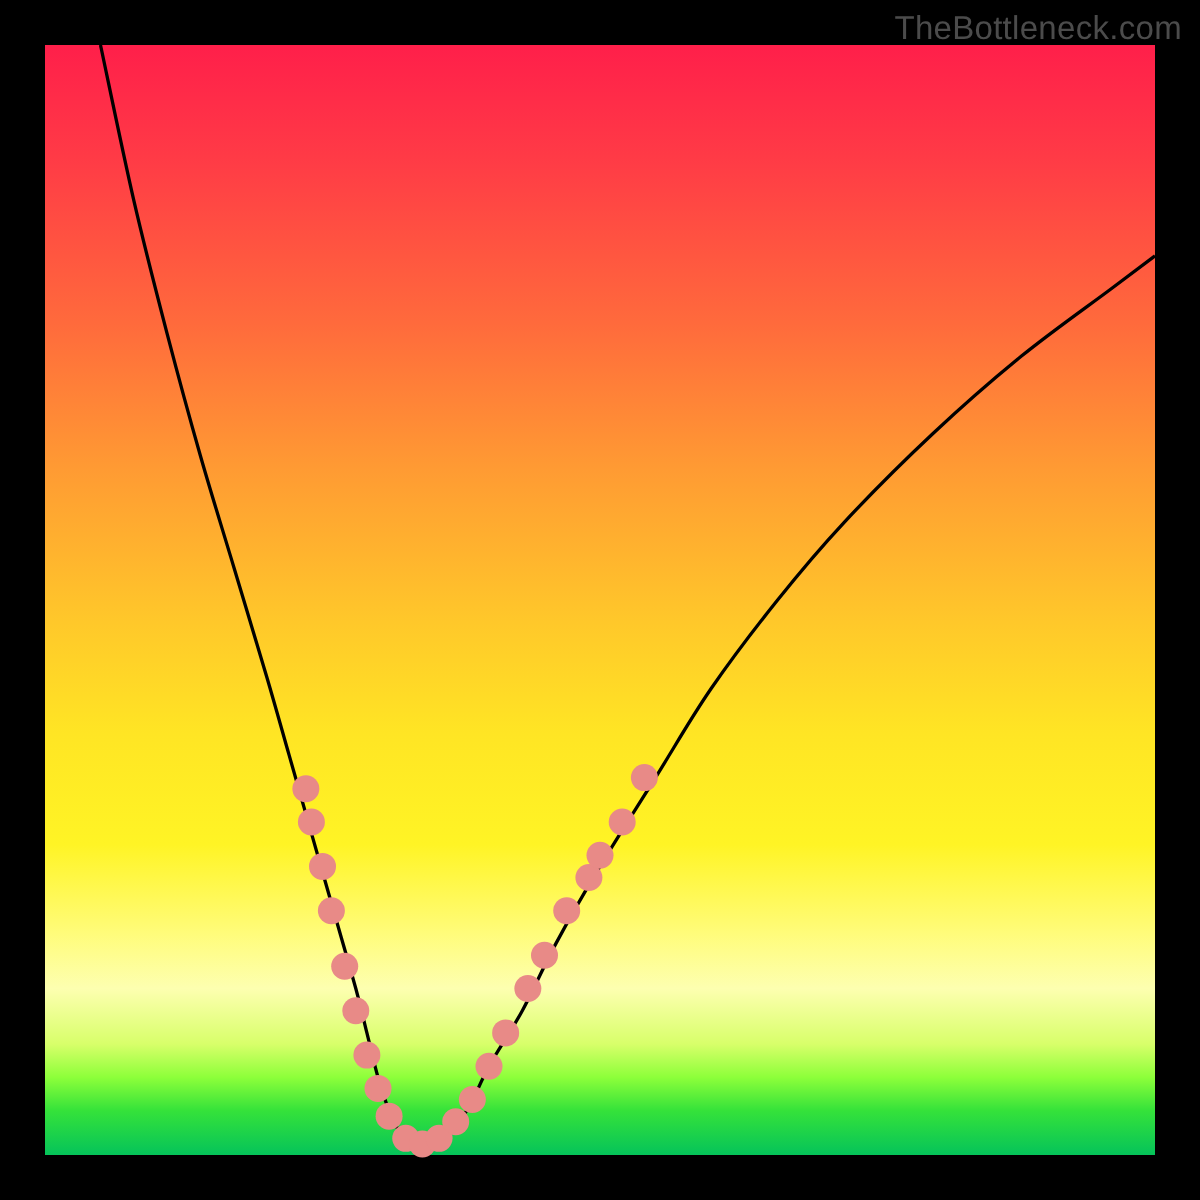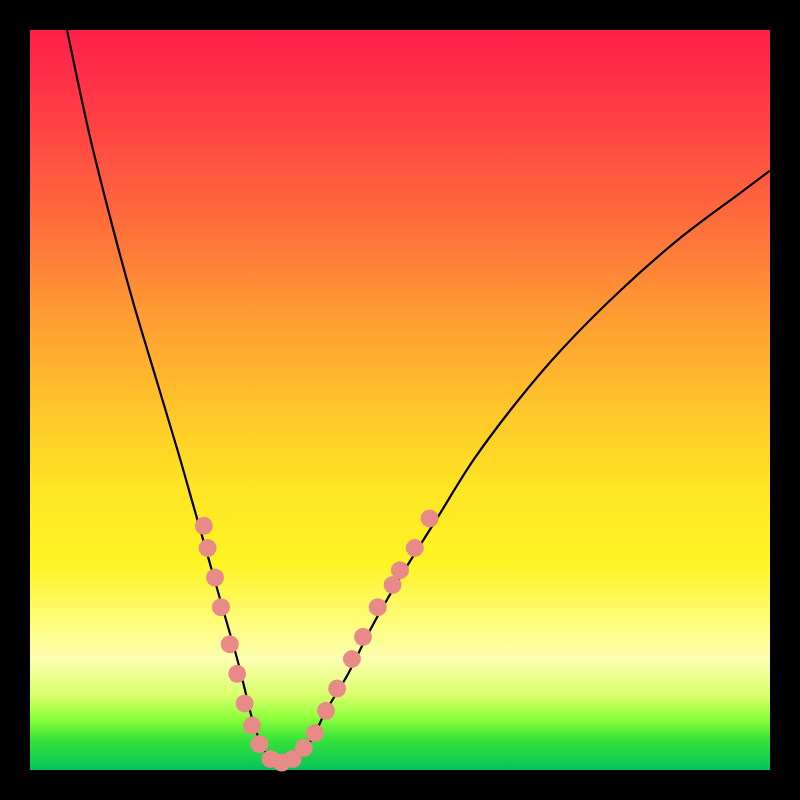--- a/index.html
+++ b/index.html
@@ -85,13 +85,14 @@
         <circle cx="321.9" cy="629" r="9" fill="#e88a87"></circle>
         <circle cx="333" cy="606.8" r="9" fill="#e88a87"></circle>
         <circle cx="347.79999999999995" cy="577.2" r="9" fill="#e88a87"></circle>
         <circle cx="362.59999999999997" cy="555" r="9" fill="#e88a87"></circle>
         <circle cx="370" cy="540.2" r="9" fill="#e88a87"></circle>
         <circle cx="384.8" cy="518" r="9" fill="#e88a87"></circle>
         <circle cx="399.6" cy="488.4" r="9" fill="#e88a87"></circle>
       </g>
   </svg>
 
+  <div class="watermark">TheBottleneck.com</div>
 </div>
 
 </body></html>

